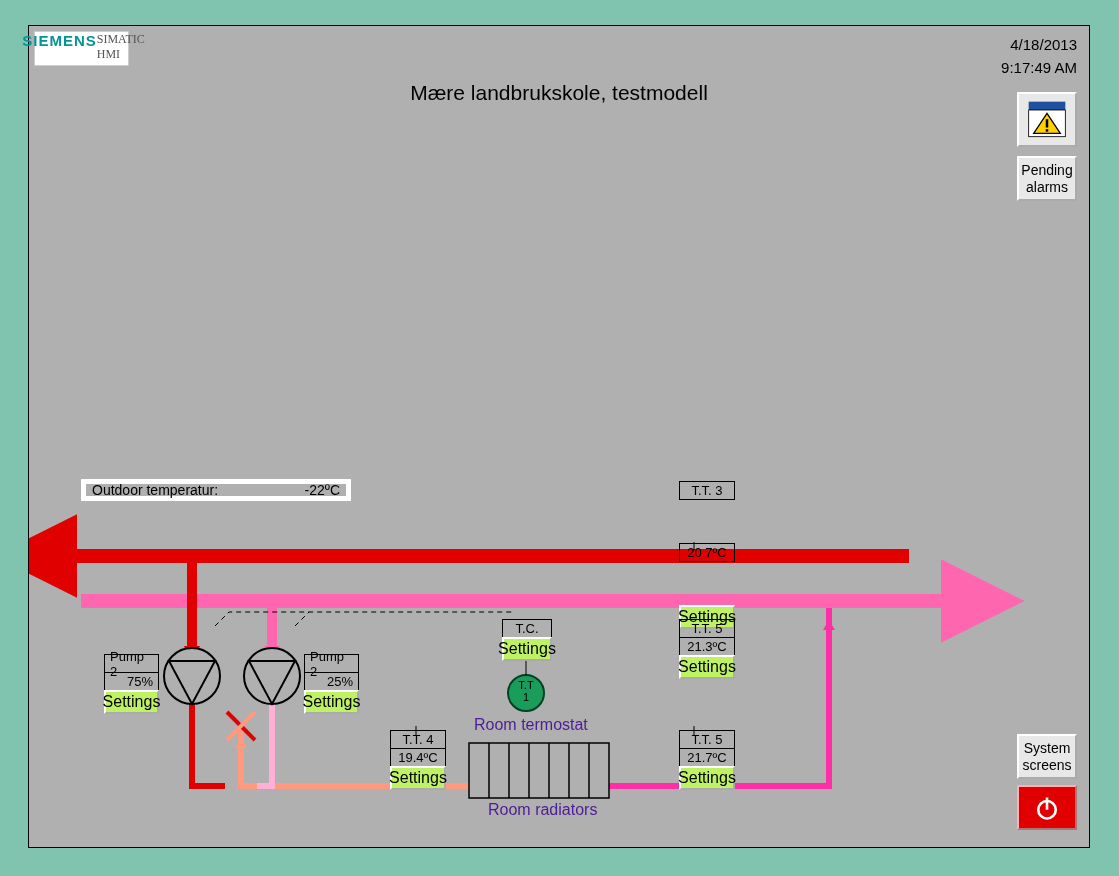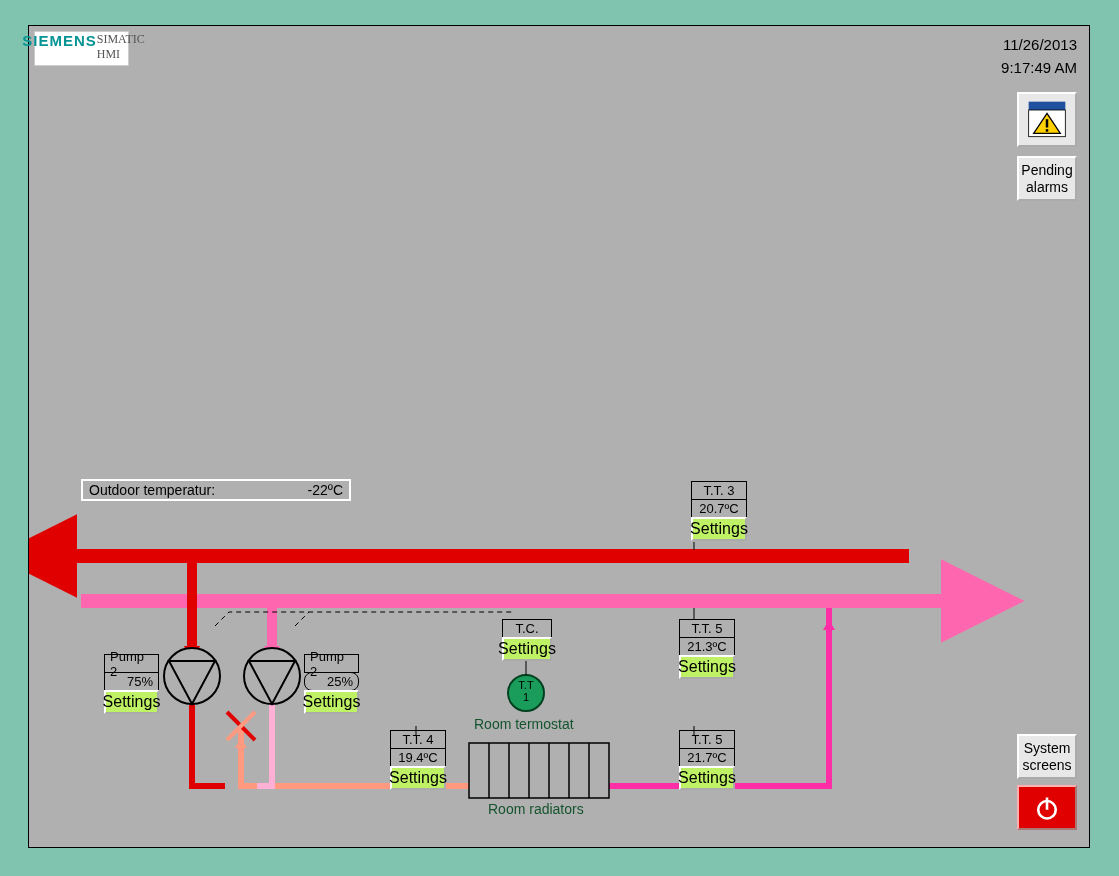--- a/index.html
+++ b/index.html
@@ -43,21 +43,21 @@
   }
   .alarm-btn{right:12px;top:66px;width:60px;height:55px;}
   .alarm-btn svg{width:40px;height:40px;}
   .pending-btn{right:12px;top:130px;width:60px;height:45px;line-height:1.2;}
   .system-btn{right:12px;bottom:68px;width:60px;height:45px;line-height:1.2;}
   .power-btn{right:12px;bottom:17px;width:60px;height:45px;background:#e00000;border:2px outset #ffb0b0;}
   .power-btn svg{width:28px;height:28px;}
 
   .outdoor-box{
     left:52px;top:453px;width:270px;height:22px;
-    border:2px solid #ffffff;box-sizing:border-box;
+    border:5px solid #ffffff;box-sizing:border-box;
     display:flex;align-items:center;
     font-size:14px;
     padding:0 6px;
   }
   .outdoor-box .label{flex:1;}
   .outdoor-box .val{width:60px;text-align:right;}
 
   .small-box{
     border:1px solid #000;box-sizing:border-box;
     background:transparent;font-size:13px;height:19px;
@@ -66,34 +66,35 @@
   }
   .settings-btn{
     background:#bef264;border:2px outset #fff;
     font-size:16px;height:20px;cursor:pointer;
     display:flex;align-items:center;justify-content:center;
   }
   .stack{position:absolute;display:flex;flex-direction:column;}
   .stack>*{margin-top:-1px;}
   .stack>:first-child{margin-top:0;}
 
-  .text-label{font-size:14px;color:#14532d;}
+  .text-label{font-size:16px;color:#4c1d95;}
   .dashed{stroke:#000;stroke-width:1;stroke-dasharray:5,4;fill:none;}
 </style>
 </head>
 <body>
 
 <div class="panel">
 
   <div class="abs logo">
     <span class="brand">SIEMENS</span>
     <span class="sub">SIMATIC HMI</span>
   </div>
 
-  <div class="abs date">11/26/2013</div>
+  <div class="abs subtitle">Mære landbrukskole, testmodell</div>
+  <div class="abs date">4/18/2013</div>
   <div class="abs time">9:17:49 AM</div>
 
   <div class="abs btn3d alarm-btn">
     <svg viewBox="0 0 48 48">
       <rect x="2" y="2" width="44" height="10" fill="#2050a0"></rect>
       <rect x="2" y="12" width="44" height="32" fill="#fff" stroke="#000" stroke-width="1"></rect>
       <polygon points="24,16 40,40 8,40" fill="#ffd000" stroke="#000" stroke-width="1.5"></polygon>
       <rect x="22.5" y="23" width="3" height="10" fill="#000"></rect>
       <rect x="22.5" y="35" width="3" height="3" fill="#000"></rect>
     </svg>
@@ -183,21 +184,21 @@
       <rect x="440" y="717" width="140" height="55" fill="#b0b0b0" stroke="#000" stroke-width="1.5"></rect>
       <line x1="460" y1="717" x2="460" y2="772" stroke="#000" stroke-width="1.5"></line>
       <line x1="480" y1="717" x2="480" y2="772" stroke="#000" stroke-width="1.5"></line>
       <line x1="500" y1="717" x2="500" y2="772" stroke="#000" stroke-width="1.5"></line>
       <line x1="520" y1="717" x2="520" y2="772" stroke="#000" stroke-width="1.5"></line>
       <line x1="540" y1="717" x2="540" y2="772" stroke="#000" stroke-width="1.5"></line>
       <line x1="560" y1="717" x2="560" y2="772" stroke="#000" stroke-width="1.5"></line>
     </g>
   </svg>
 
-  <div class="stack" style="right:342px;top:455px;width:56px;">
+  <div class="stack" style="right:354px;top:455px;width:56px;gap:44px;">
     <div class="small-box">T.T. 3</div>
     <div class="small-box">20.7ºC</div>
     <div class="settings-btn">Settings</div>
   </div>
 
   <div class="stack" style="right:354px;top:593px;width:56px;">
     <div class="small-box">T.T. 5</div>
     <div class="small-box">21.3ºC</div>
     <div class="settings-btn">Settings</div>
   </div>
@@ -220,21 +221,21 @@
   </div>
 
   <div class="stack" style="left:75px;top:628px;width:55px;">
     <div class="small-box">Pump 2</div>
     <div class="small-box" style="justify-content:flex-end;">75%</div>
     <div class="settings-btn">Settings</div>
   </div>
 
   <div class="stack" style="left:275px;top:628px;width:55px;">
     <div class="small-box">Pump 2</div>
-    <div class="small-box" style="justify-content:flex-end;border-radius:8px;">25%</div>
+    <div class="small-box" style="justify-content:flex-end;">25%</div>
     <div class="settings-btn">Settings</div>
   </div>
 
   <div class="abs text-label" style="left:486px;top:654px;font-size:11px;color:#000;text-align:center;width:22px;line-height:1;">T.T</div>
   <div class="abs text-label" style="left:486px;top:666px;font-size:11px;color:#000;text-align:center;width:22px;line-height:1;">1</div>
 
   <div class="abs text-label" style="left:445px;top:690px;">Room termostat</div>
   <div class="abs text-label" style="left:459px;top:775px;">Room radiators</div>
 
 </div>

